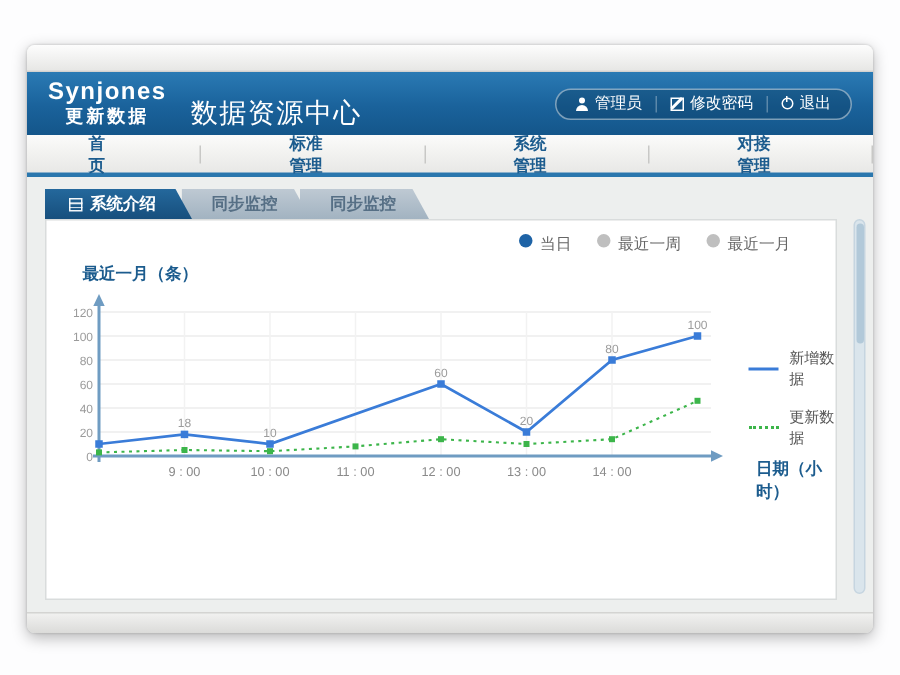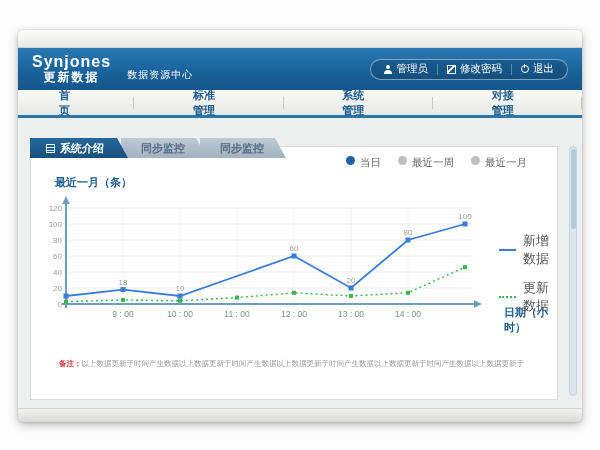--- a/index.html
+++ b/index.html
@@ -13,21 +13,21 @@
   .win-top { height:18px; background:linear-gradient(180deg,#fdfdfd,#e7e7e5); border-bottom:1px solid #d2d2d0; }
   .win-bottom { position:absolute; left:0; right:0; bottom:0; height:14px;
     background:linear-gradient(180deg,#f1f1f0,#dbdbd9); border-top:1px solid #d4d4d2; }
 
   
   .header { height:42px; background:linear-gradient(180deg,#2a7ab4 0%,#1a629b 55%,#14568a 100%);
     display:flex; align-items:center; padding:0 14px; color:#fff; }
   .logo { line-height:1.05; text-align:center; }
   .logo-en { font-size:16px; font-weight:bold; letter-spacing:1px; }
   .logo-cn { font-size:12px; font-weight:bold; letter-spacing:2px; }
-  .app-title { font-size:10px; margin-left:16px; margin-top:12px; letter-spacing:1px; }
+  .app-title { font-size:18px; margin-left:16px; margin-top:12px; letter-spacing:1px; }
   .spacer { flex:1; }
   .user-pill { display:flex; align-items:center; height:21px; border-radius:11px;
     background:rgba(8,45,75,.28); border:1px solid rgba(255,255,255,.45); padding:0 4px; }
   .pill-item { display:flex; align-items:center; font-size:10.5px; color:#fff; padding:0 9px; cursor:pointer; }
   .pill-sep { width:1px; height:11px; background:rgba(255,255,255,.3); }
   .icon-user { position:relative; width:9px; height:9px; display:inline-block; margin-right:4px; }
   .icon-user::before { content:""; position:absolute; top:0; left:2.5px; width:4px; height:4px; border-radius:50%; background:#fff; }
   .icon-user::after { content:""; position:absolute; bottom:0; left:0.5px; width:8px; height:4px; border-radius:4px 4px 0 0; background:#fff; }
   .icon-edit { position:relative; width:9px; height:9px; display:inline-block; margin-right:4px; border:1px solid #fff; }
   .icon-edit::after { content:""; position:absolute; left:-2px; top:2px; width:10px; height:1.5px; background:#fff; transform:rotate(-45deg); }
@@ -35,21 +35,21 @@
   .icon-power::after { content:""; position:absolute; left:1.8px; top:-2.5px; width:1.5px; height:4px; background:#fff; }
 
   
   .nav { height:25px; background:linear-gradient(180deg,#fbfbfa,#e8e8e6); display:flex; align-items:center; padding-left:18px;gap:36px; }
   .nav-item { font-size:11px; font-weight:bold; color:#1c5c8e; padding:0 23px; cursor:pointer; }
   .nav-sep { width:1px; height:12px; background:#c8c8c6; }
   .nav-line { height:3px; background:#2a77ae; }
 
   
   .content { position:relative; height:290px; }
-  .tabs { position:absolute; left:12px; top:20px; display:flex; z-index:5; }
+  .tabs { position:absolute; left:12px; top:8px; display:flex; z-index:5; }
   .tab { height:20px; line-height:20px; font-size:11px; font-weight:bold; padding:0 16px;
     clip-path:polygon(0 0, calc(100% - 11px) 0, 100% 100%, 0 100%); cursor:pointer; display:flex; align-items:center; }
   .tab.active { background:linear-gradient(180deg,#24689c,#174f7d); color:#fff; z-index:3; padding-right:24px; }
   .tab.inactive { background:linear-gradient(180deg,#bec9d3,#a2b3c1); color:#566f85; margin-left:-7px; padding-left:20px; padding-right:22px; }
   .tab.inactive.last { z-index:1; }
   .tab.inactive:not(.last) { z-index:2; }
   .tab-icon { width:9px; height:9px; border:1px solid rgba(255,255,255,.95); display:inline-block; margin-right:5px;
     background:repeating-linear-gradient(180deg, transparent 0 2px, rgba(255,255,255,.9) 2px 3px); }
 
   .card { position:absolute; left:12px; top:28px; width:528px; height:254px; background:#fff; border:1px solid #d9dcdc; }
@@ -62,21 +62,21 @@
   .ylabel { position:absolute; left:24px; top:28px; font-size:11px; font-weight:bold; color:#1c5c8e; }
   .xlabel { position:absolute; left:453px; top:158px; font-size:11px; font-weight:bold; color:#1c5c8e;margin-left:20px; }
 
   #chart { position:absolute; left:18px; top:46px; }
   #chart text { font-family:"Liberation Sans", sans-serif; }
   .tick { font-size:8px; fill:#9b9b9b; }
   .xtick { font-size:8.5px; fill:#8a8a8a; }
   .pt-label { font-size:8px; fill:#9b9b9b; }
 
   .legend { position:absolute; left:468px; top:85px; }
-  .lg-row { display:flex; align-items:center; margin-bottom:11px; font-size:13px; color:#555; }
+  .lg-row { display:flex; align-items:center; margin-bottom:11px; font-size:10px; color:#555; }
   .lg-line { width:26px; height:0; border-top:2px solid #3a7cd8; display:inline-block; margin-right:7px; }
   .lg-line.dotted { border-top:2px dotted #3cb54a; }
 
   .note { position:absolute; left:28px; right:6px; top:212px; font-size:7.5px; color:#9a9a9a; white-space:nowrap; overflow:hidden; }
   .note-label { color:#d9393b; font-weight:bold; }
 
   .scrollbar { position:absolute; right:5px; top:28px; width:8px; height:250px;
     background:#dae5ec; border:1px solid #c6d5e0; border-radius:4px; }
   .scroll-thumb { position:absolute; left:0.5px; top:2px; width:5px; height:80px; background:#b2c9d9; border-radius:3px; }
 </style>
@@ -220,23 +220,20 @@
         <div class="lg-row">
           <span class="lg-line"></span>
           <span>新增数据</span>
         </div>
         <div class="lg-row">
           <span class="lg-line dotted"></span>
           <span>更新数据</span>
         </div>
       </div>
 
-      <div class="note">
-        <span class="note-label">备注：</span><span>以上数据更新于时间产生数据以上数据更新于时间产生数据以上数据更新于时间产生数据以上数据更新于时间产生数据以上数据更新于</span>
-      </div>
     </div>
 
     <div class="scrollbar">
       <div class="scroll-thumb"></div>
     </div>
   </div>
 
   <div class="win-bottom"></div>
 </div>
 

